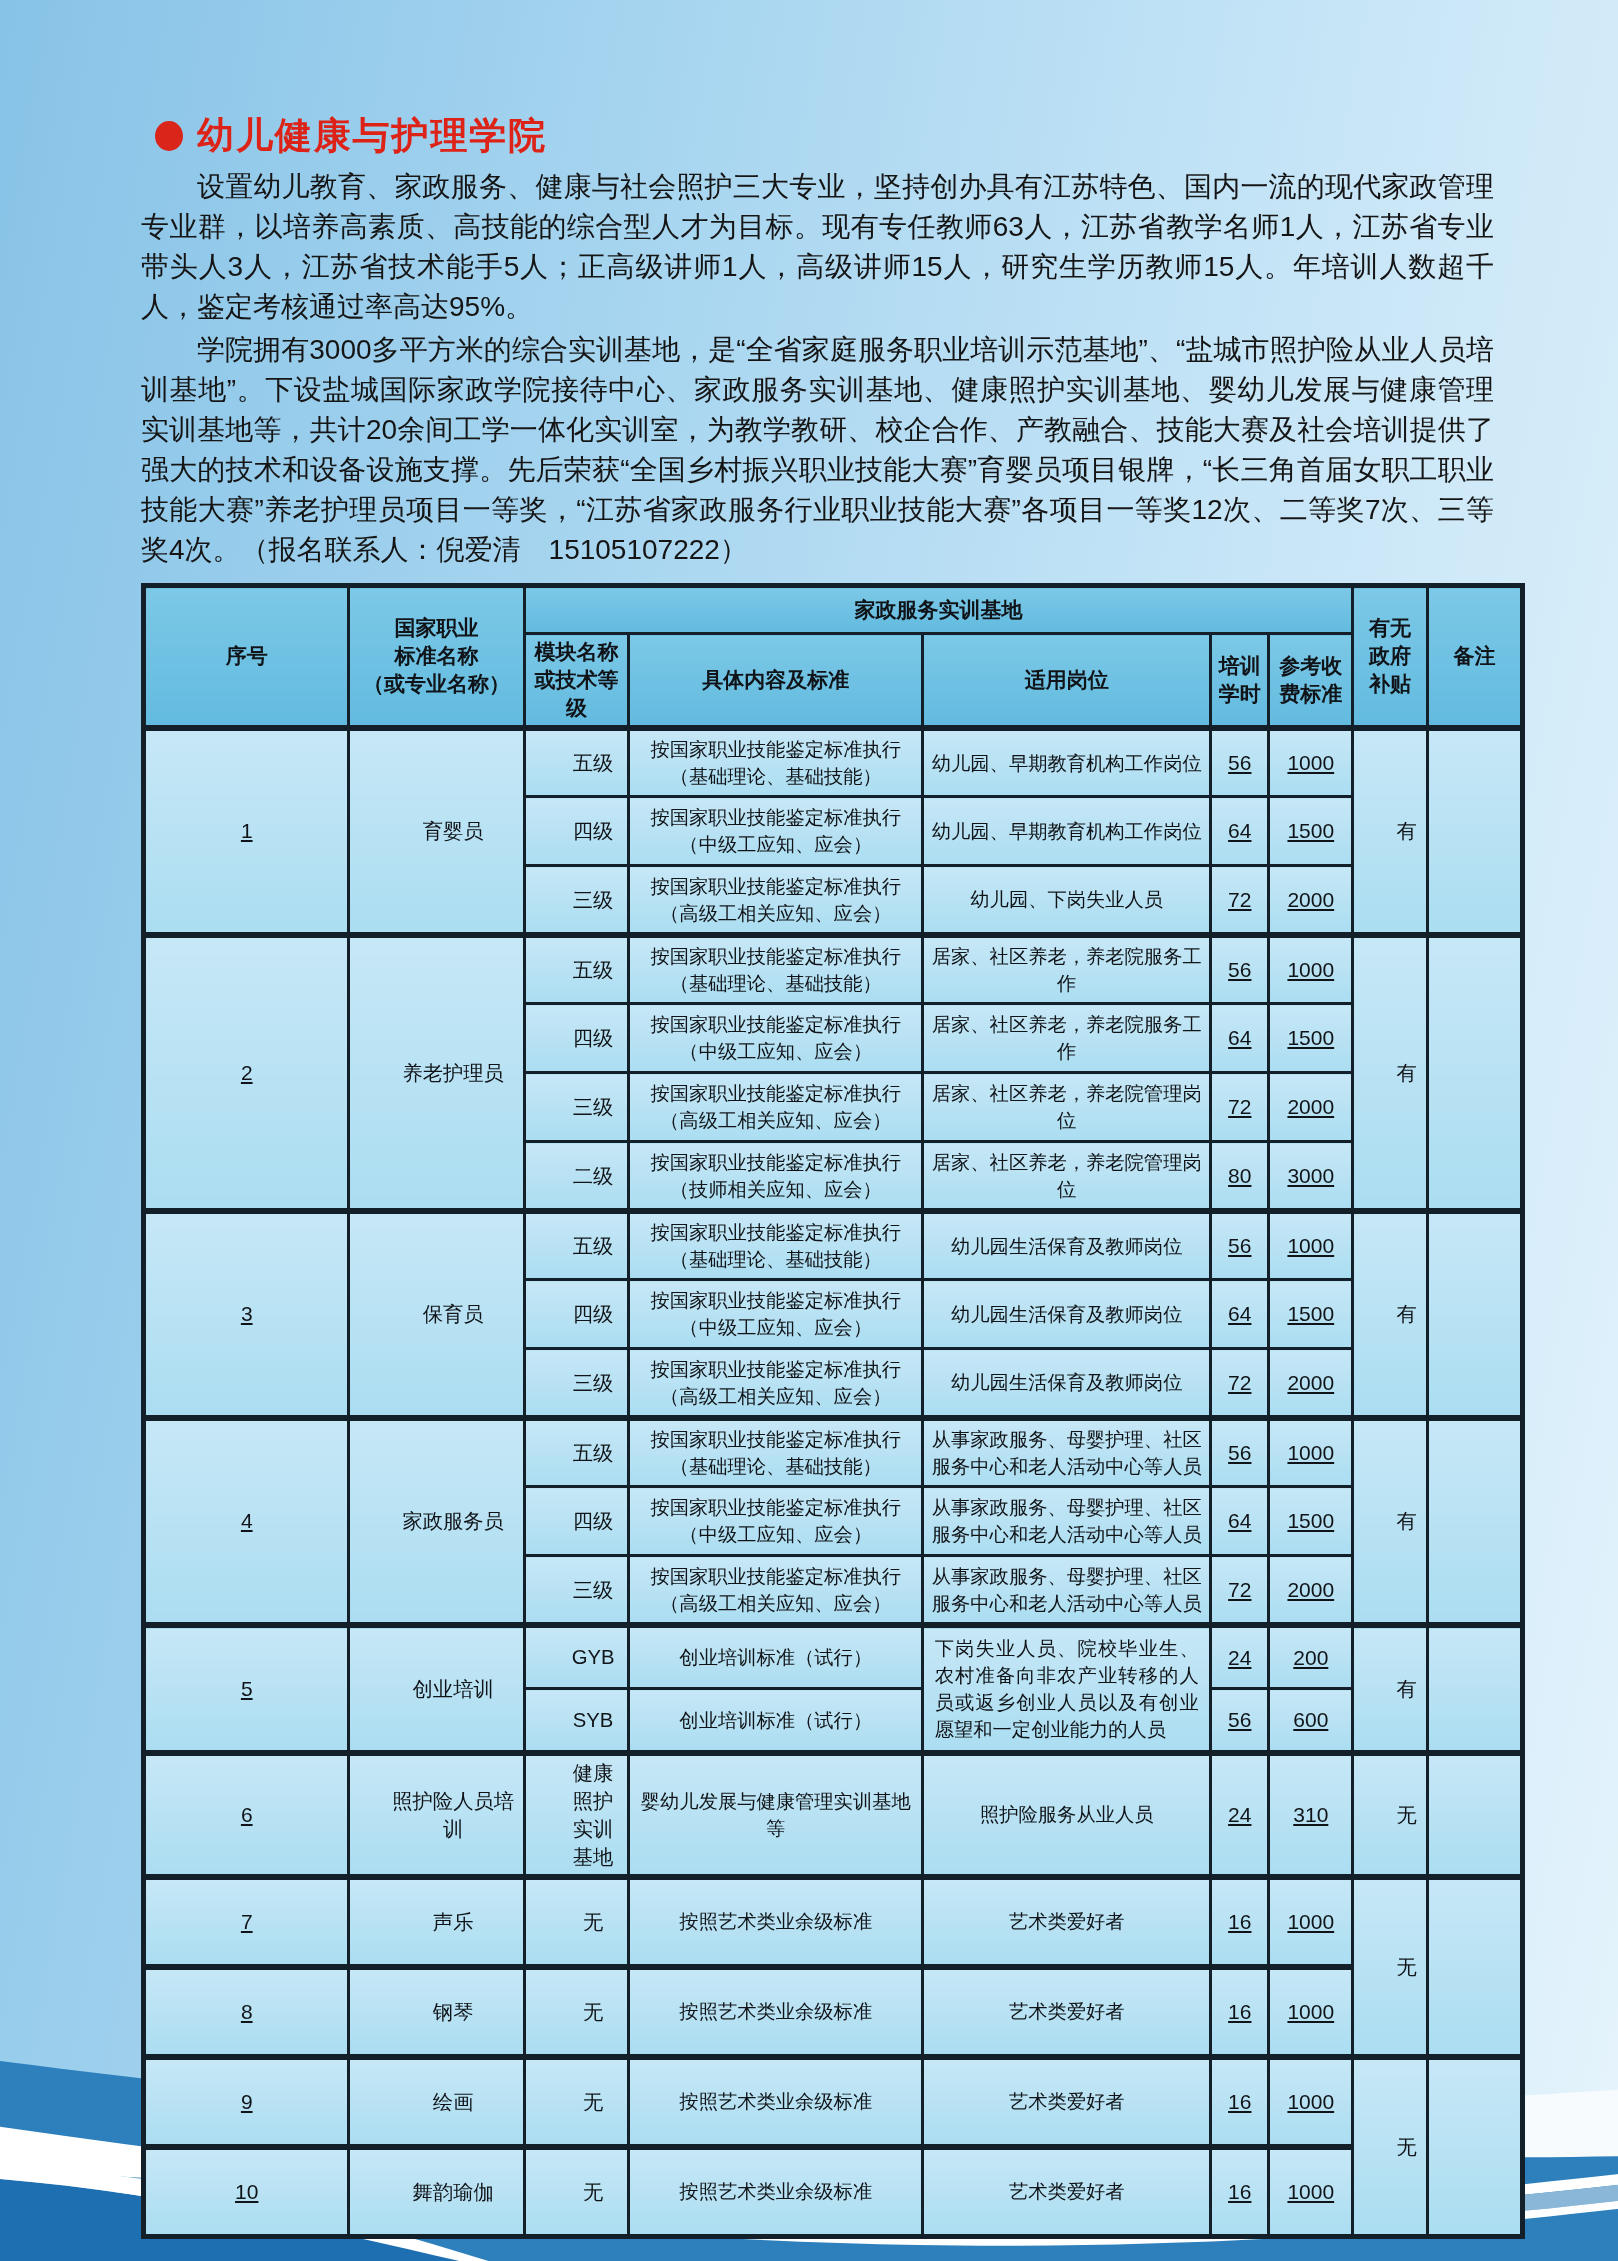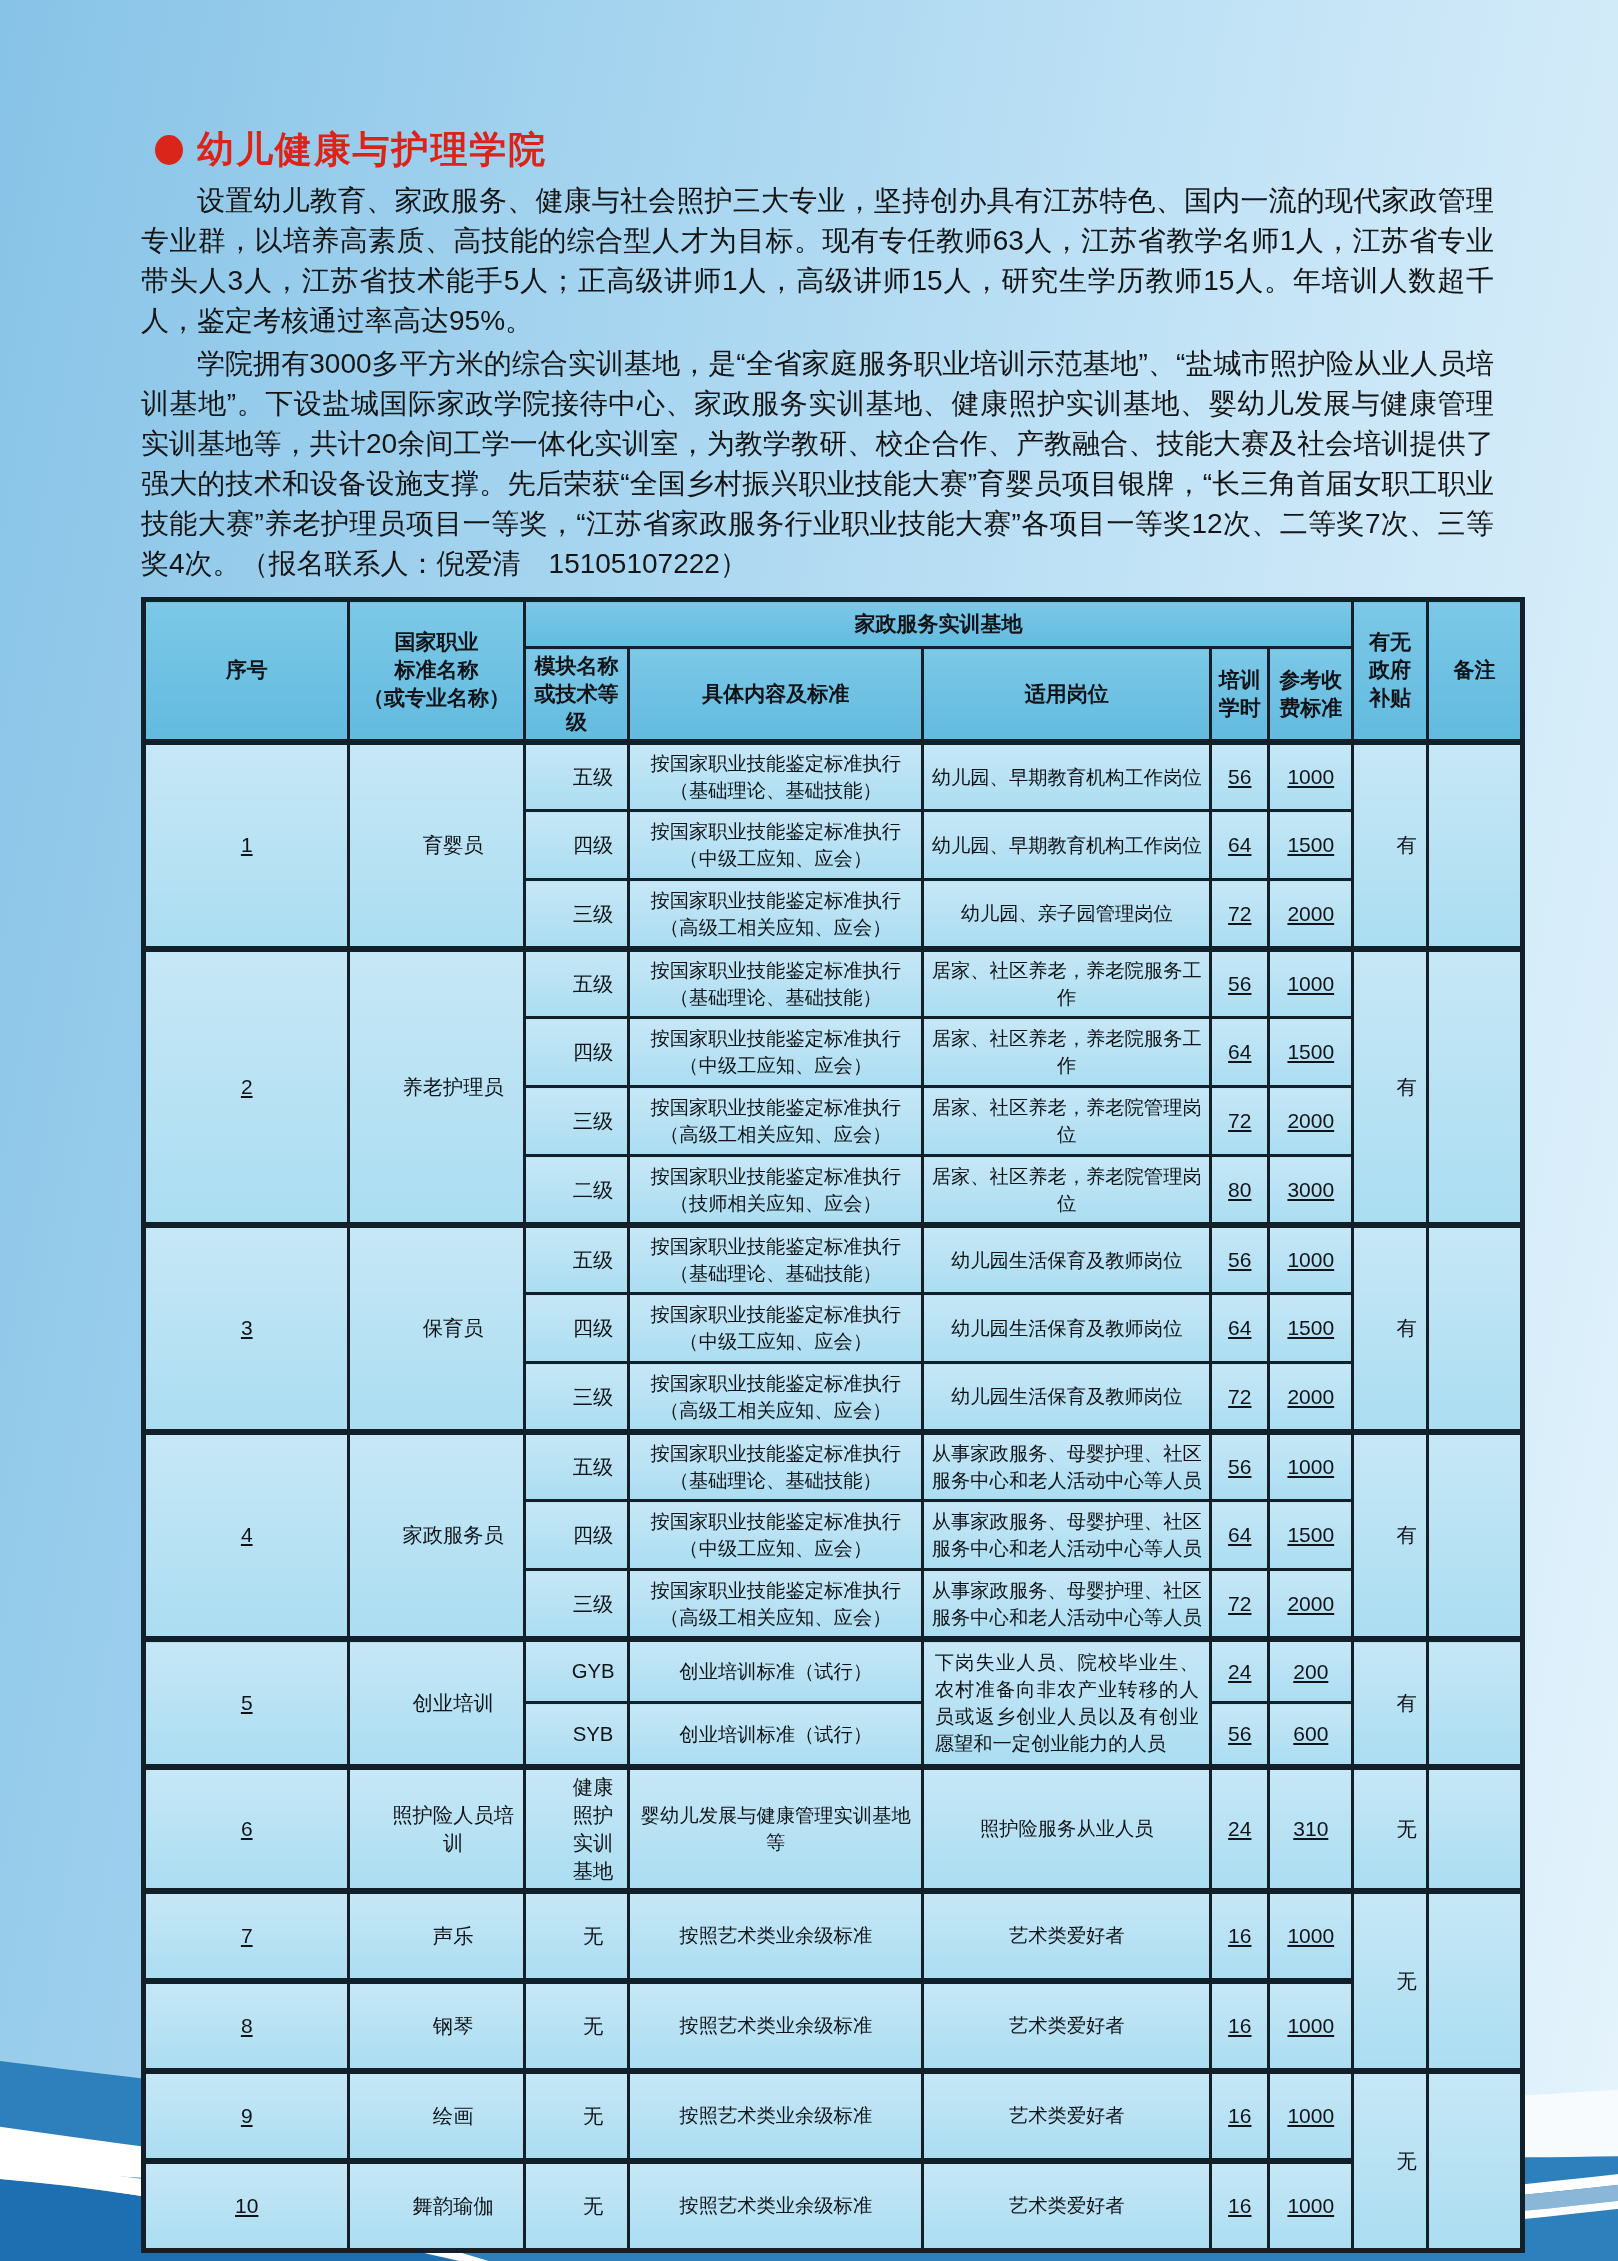--- a/index.html
+++ b/index.html
@@ -1,21 +1,21 @@
 <!DOCTYPE html>
 <html style="font-size:7.7px"><head>
 <meta charset="utf-8">
 <style>
   html,body{margin:0;padding:0;}
   body{
     width:1619px;height:2261px;position:relative;overflow:hidden;
     font-family:"Liberation Sans","DejaVu Sans",sans-serif;
     background:linear-gradient(100deg,#87c3e7 0%,#a5d4ef 32%,#c2e3f6 62%,#d9eefa 88%,#e6f4fc 100%);
   }
-  .content{position:absolute;left:141px;top:117px;width:1386px;z-index:2;margin-top:14px;}
+  .content{position:absolute;left:141px;top:117px;width:1386px;z-index:2;}
   .title-row{display:flex;align-items:center;margin:0 0 12.6px 13.5px;}
   .dot{width:28px;height:30px;border-radius:50%;background:#d9251a;margin-right:14.5px;flex:0 0 auto;}
   .page-title{font-size:37px;font-weight:bold;color:#dd2317;letter-spacing:1.9px;margin:0;line-height:1;}
   .para{
     width:1353px;margin:0 0 3.9px 0;font-size:28px;line-height:40px;color:#151515;
     text-align:justify;text-indent:2em;white-space:normal;
   }
   table.train{
     width:1384px;border-collapse:collapse;table-layout:fixed;margin-top:12.6px;
     border:5.8px solid #142029;
@@ -121,21 +121,21 @@
         <td>按国家职业技能鉴定标准执行
 （中级工应知、应会）</td>
         <td>幼儿园、早期教育机构工作岗位</td>
         <td class="num">64</td>
         <td class="num">1500</td>
       </tr>
       <tr class="rh-a">
         <td class="mod">三级</td>
         <td>按国家职业技能鉴定标准执行
 （高级工相关应知、应会）</td>
-        <td>幼儿园、亲子园管理岗位</td>
+        <td>幼儿园、下岗失业人员</td>
         <td class="num">72</td>
         <td class="num">2000</td>
       </tr>
 
       <tr class="gs rh-a">
         <td rowspan="4" class="num">2</td>
         <td rowspan="4" class="name-cell">养老护理员</td>
         <td class="mod">五级</td>
         <td>按国家职业技能鉴定标准执行
 （基础理论、基础技能）</td>

